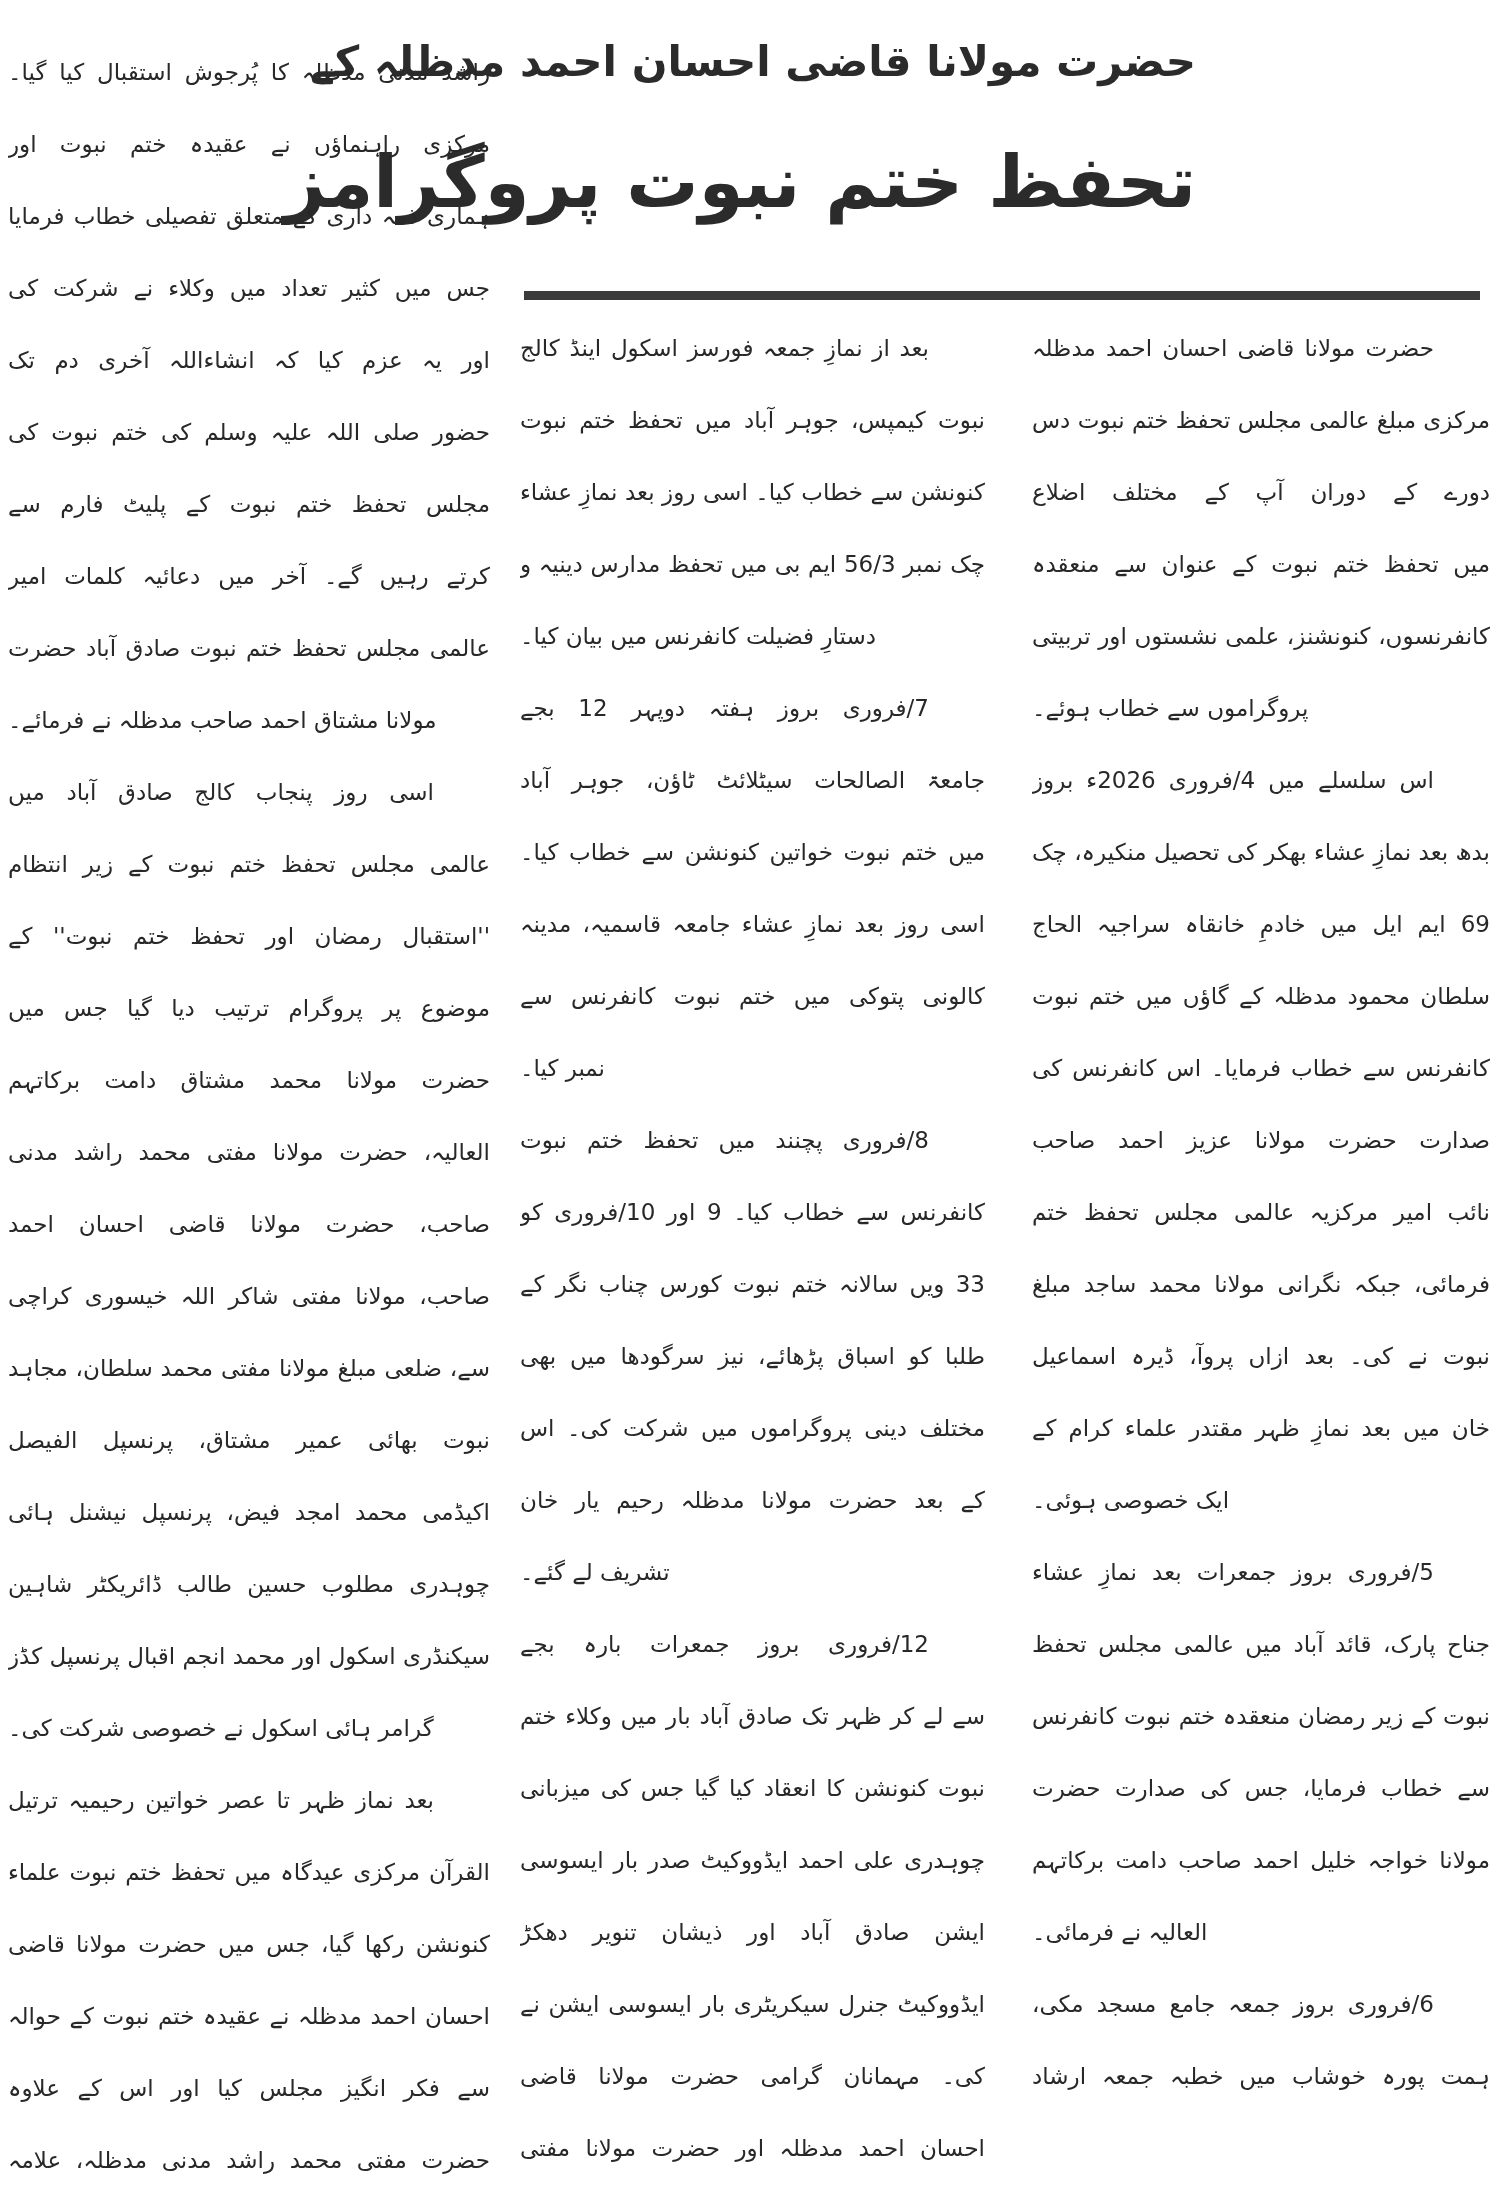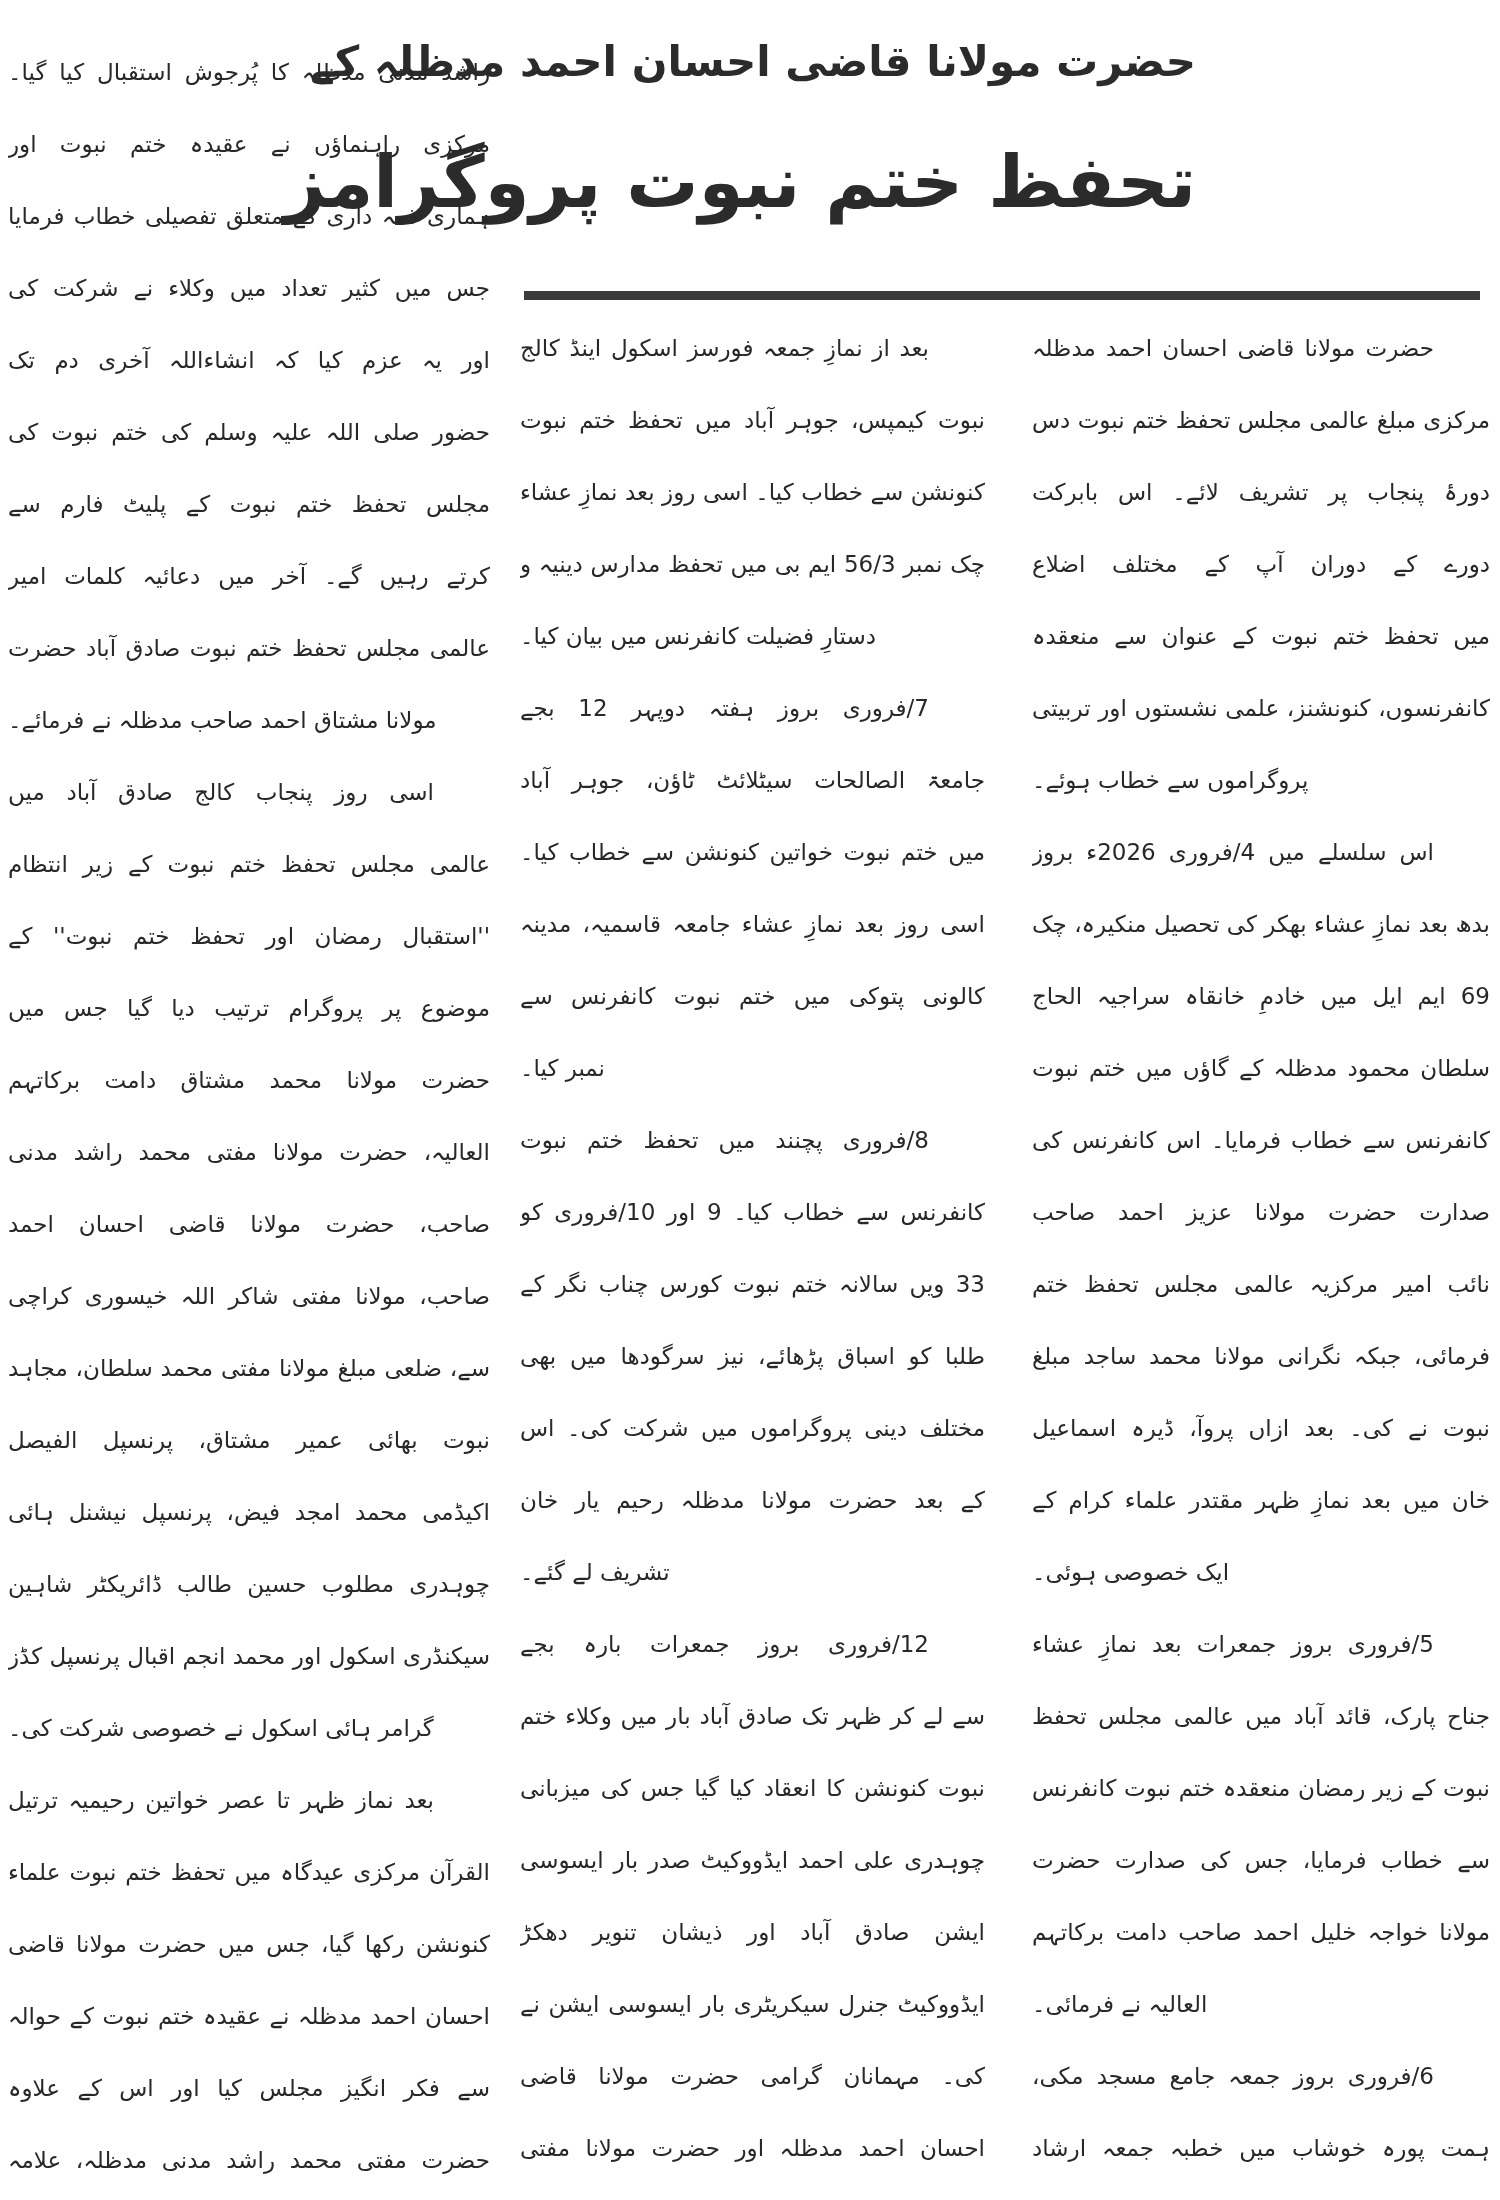--- a/index.html
+++ b/index.html
@@ -73,21 +73,20 @@
   <header class="headline-block">
     <div class="kicker">حضرت مولانا قاضی احسان احمد مدظلہ کے</div>
     <h1 class="main-title">تحفظ ختم نبوت پروگرامز</h1>
   </header>
 
   <div class="head-rule"></div>
 
   <div class="col col-right">
       <div class="line start">حضرت مولانا قاضی احسان احمد مدظلہ</div>
       <div class="line">مرکزی مبلغ عالمی مجلس تحفظ ختم نبوت دس روزہ</div>
-      <div class="line">دورۂ پنجاب پر تشریف لائے۔ اس بابرکت</div>
       <div class="line">دورے کے دوران آپ کے مختلف اضلاع</div>
       <div class="line">میں تحفظ ختم نبوت کے عنوان سے منعقدہ</div>
       <div class="line">کانفرنسوں، کنونشنز، علمی نشستوں اور تربیتی</div>
       <div class="line end">پروگراموں سے خطاب ہوئے۔</div>
       <div class="line start">اس سلسلے میں 4/فروری 2026ء بروز</div>
       <div class="line">بدھ بعد نمازِ عشاء بھکر کی تحصیل منکیرہ، چک نمبر</div>
       <div class="line">69 ایم ایل میں خادمِ خانقاہ سراجیہ الحاج حکیم</div>
       <div class="line">سلطان محمود مدظلہ کے گاؤں میں ختم نبوت</div>
       <div class="line">کانفرنس سے خطاب فرمایا۔ اس کانفرنس کی</div>
       <div class="line">صدارت حضرت مولانا عزیز احمد صاحب</div>

